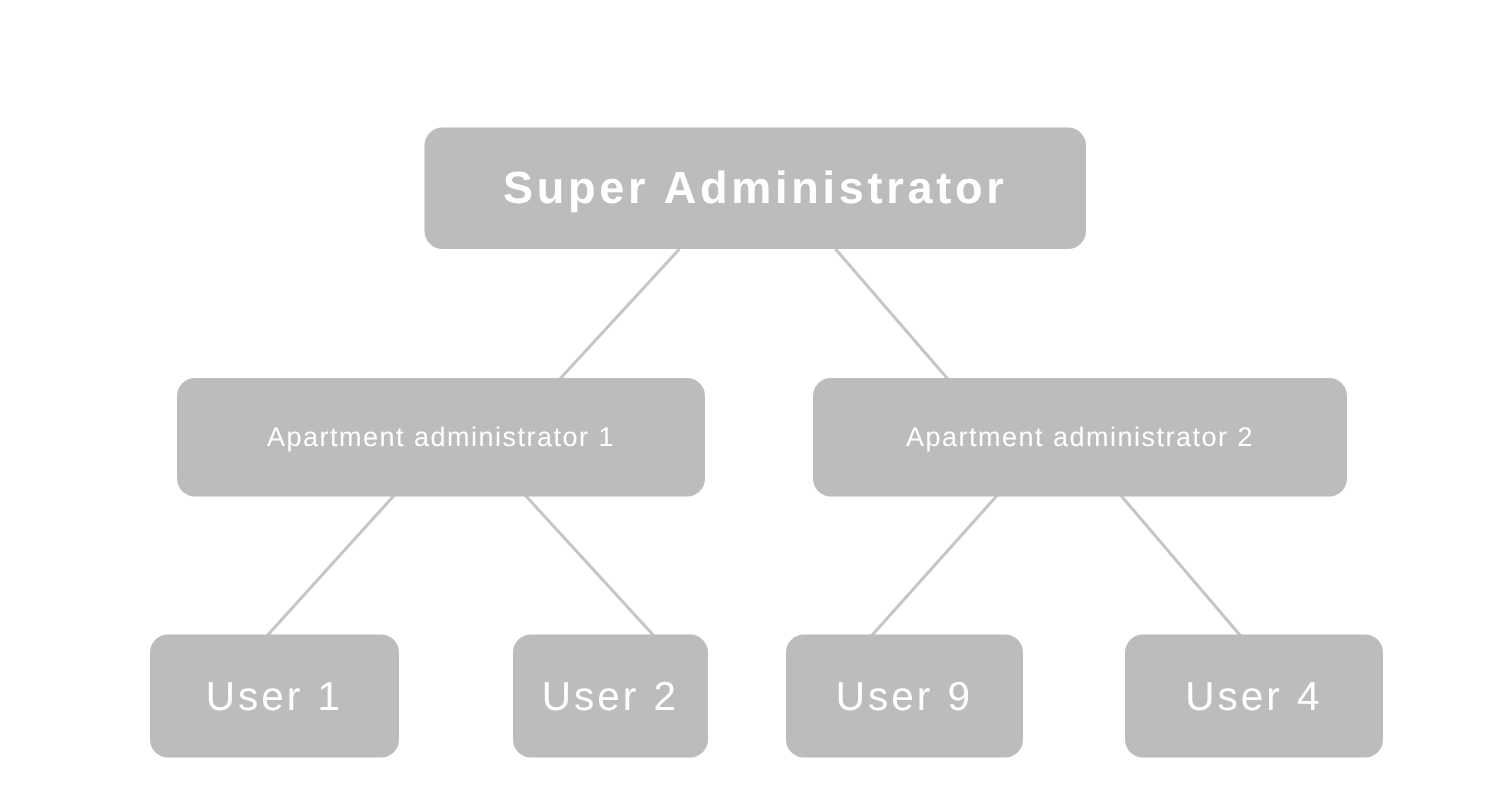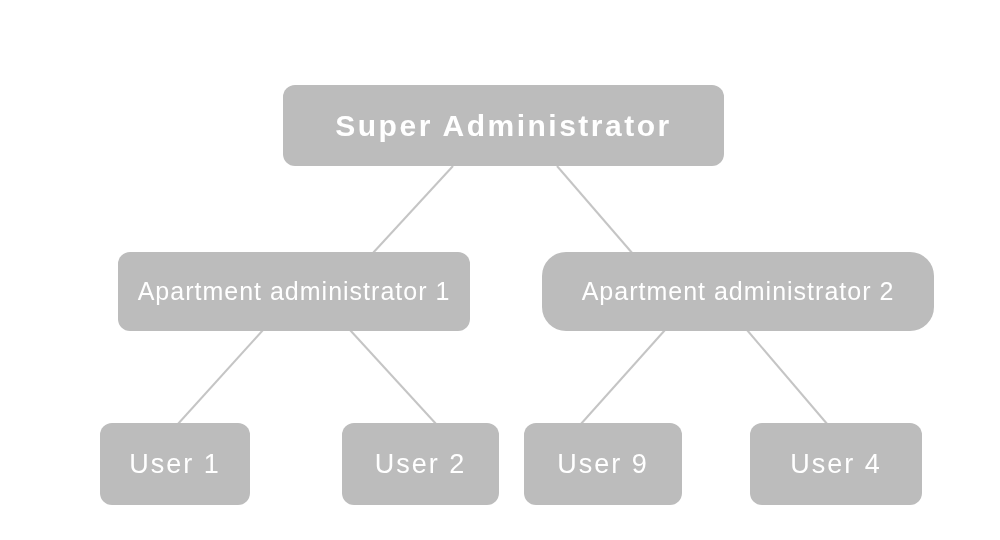--- a/index.html
+++ b/index.html
@@ -43,35 +43,35 @@
     top: 45px;
     width: 441px;
     height: 81px;
     font-size: 30px;
     font-weight: bold;
     letter-spacing: 2.5px;
   }
   .node-admin {
     top: 212px;
     height: 79px;
-    font-size: 25px;
+    font-size: 18px;
     font-weight: 400;
     letter-spacing: 1px;
   }
   .node-admin1 { left: 118px; width: 352px; }
-  .node-admin2 { left: 542px; width: 392px; border-radius: 24px; }
+  .node-admin2 { left: 542px; width: 356px; }
   .node-user {
     top: 383px;
     height: 82px;
     font-size: 27px;
     font-weight: 400;
     letter-spacing: 2px;
   }
-  .node-user1 { left: 100px; width: 150px; }
-  .node-user2 { left: 342px; width: 157px; text-align: right; }
+  .node-user1 { left: 100px; width: 166px; }
+  .node-user2 { left: 342px; width: 130px; text-align: right; }
   .node-user3 { left: 524px; width: 158px; }
   .node-user4 { left: 750px; width: 172px; }
 </style>
 </head>
 <body>
 
 <div class="stage">
 
   <svg class="edges" viewBox="0 0 1000 540" xmlns="http://www.w3.org/2000/svg">
     <line x1="453" y1="126" x2="372" y2="214"></line>

